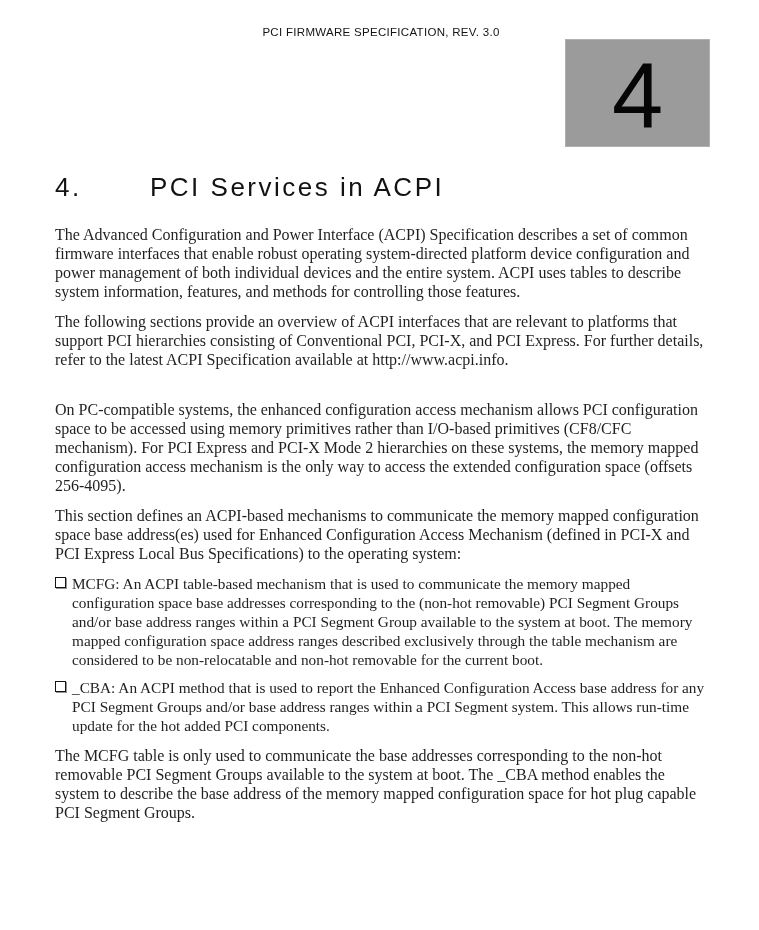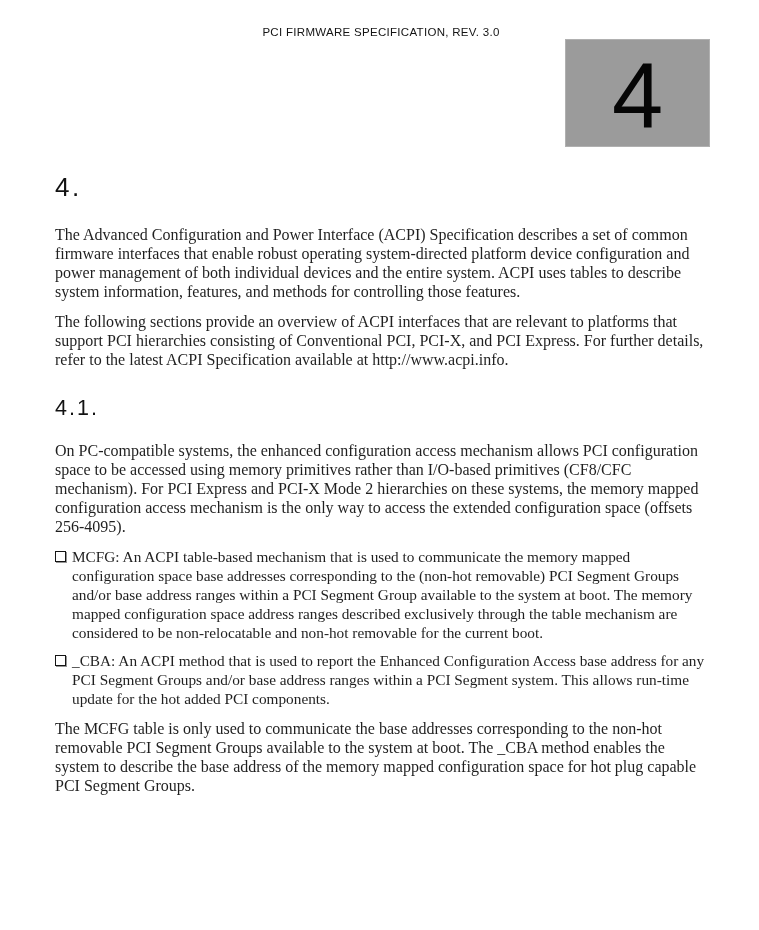--- a/index.html
+++ b/index.html
@@ -100,32 +100,33 @@
 <div class="page">
 
   <div class="running-header">PCI FIRMWARE SPECIFICATION, REV. 3.0</div>
 
   <div class="chapter-tab" style="background: rgb(155, 155, 155);">
     <span class="chapter-num">4</span>
   </div>
 
   <h1 class="section-heading">
     <span class="h-num">4.</span>
+    <span class="h-title">PCI Services in ACPI</span>
   </h1>
 
   <p class="body-par after-h1">The Advanced Configuration and Power Interface (ACPI) Specification describes a set of common firmware interfaces that enable robust operating system-directed platform device configuration and power management of both individual devices and the entire system.  ACPI uses tables to describe system information, features, and methods for controlling those features.</p>
 
   <p class="body-par">The following sections provide an overview of ACPI interfaces that are relevant to platforms that support PCI hierarchies consisting of Conventional PCI, PCI-X, and PCI Express.  For further details, refer to the latest ACPI Specification available at http://www.acpi.info.</p>
 
   <h2 class="subsection-heading">
-    <span class="h-num">4.1.</span>
   </h2>
 
   <p class="body-par after-h2">On PC-compatible systems, the enhanced configuration access mechanism allows PCI configuration space to be accessed using memory primitives rather than I/O-based primitives (CF8/CFC mechanism).  For PCI Express and PCI-X Mode 2 hierarchies on these systems, the memory mapped configuration access mechanism is the only way to access the extended configuration space (offsets 256-4095).</p>
 
+  <p class="body-par">This section defines an ACPI-based mechanisms to communicate the memory mapped configuration space base address(es) used for Enhanced Configuration Access Mechanism (defined in PCI-X and PCI Express Local Bus Specifications) to the operating system:</p>
 
   <ul class="bullet-list">
     <li class="bullet-item">
       <span class="square-bullet"></span>
       <span>MCFG:  An ACPI table-based mechanism that is used to communicate the memory mapped configuration space base addresses corresponding to the (non-hot removable) PCI Segment Groups and/or base address ranges within a PCI Segment Group available to the system at boot. The memory mapped configuration space address ranges described exclusively through the table mechanism are considered to be non-relocatable and non-hot removable for the current boot.</span>
     </li>
     <li class="bullet-item">
       <span class="square-bullet"></span>
       <span>_CBA:  An ACPI method that is used to report the Enhanced Configuration Access base address for any PCI Segment Groups and/or base address ranges within a PCI Segment system. This allows run-time update for the hot added PCI components.</span>
     </li>

